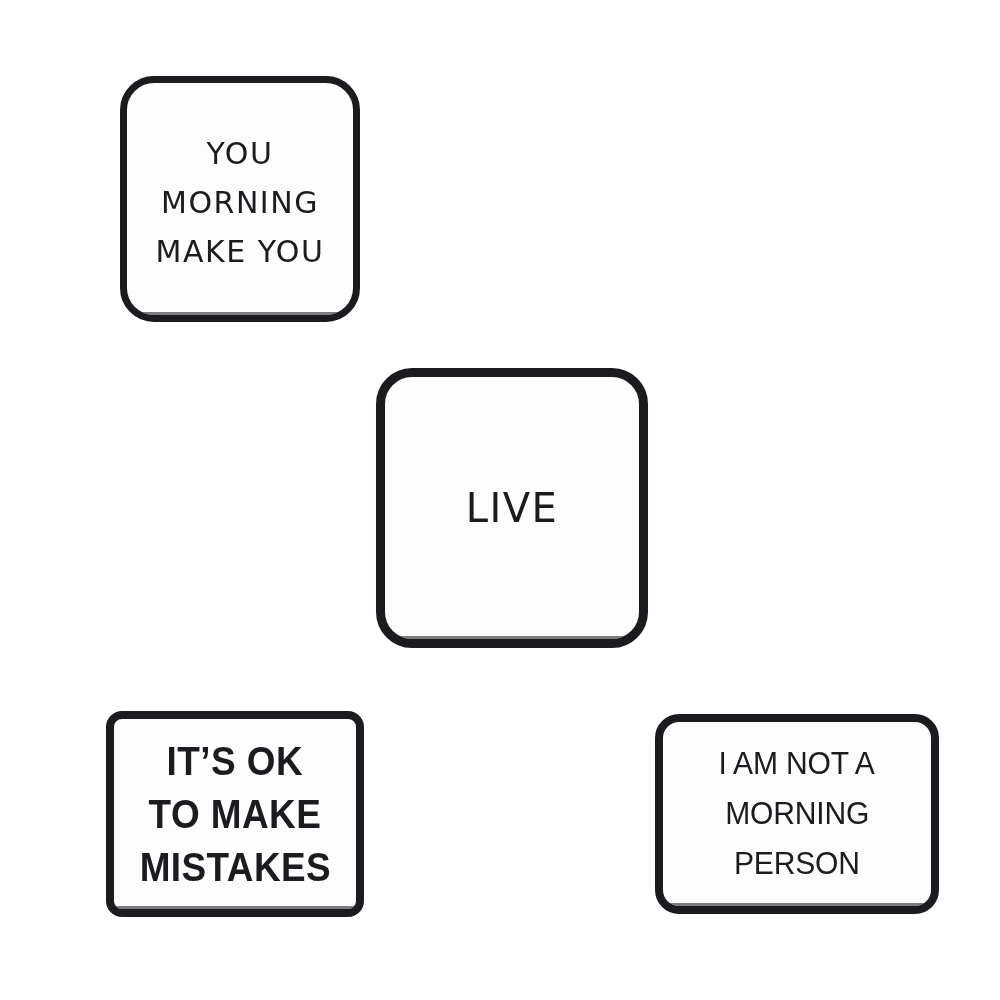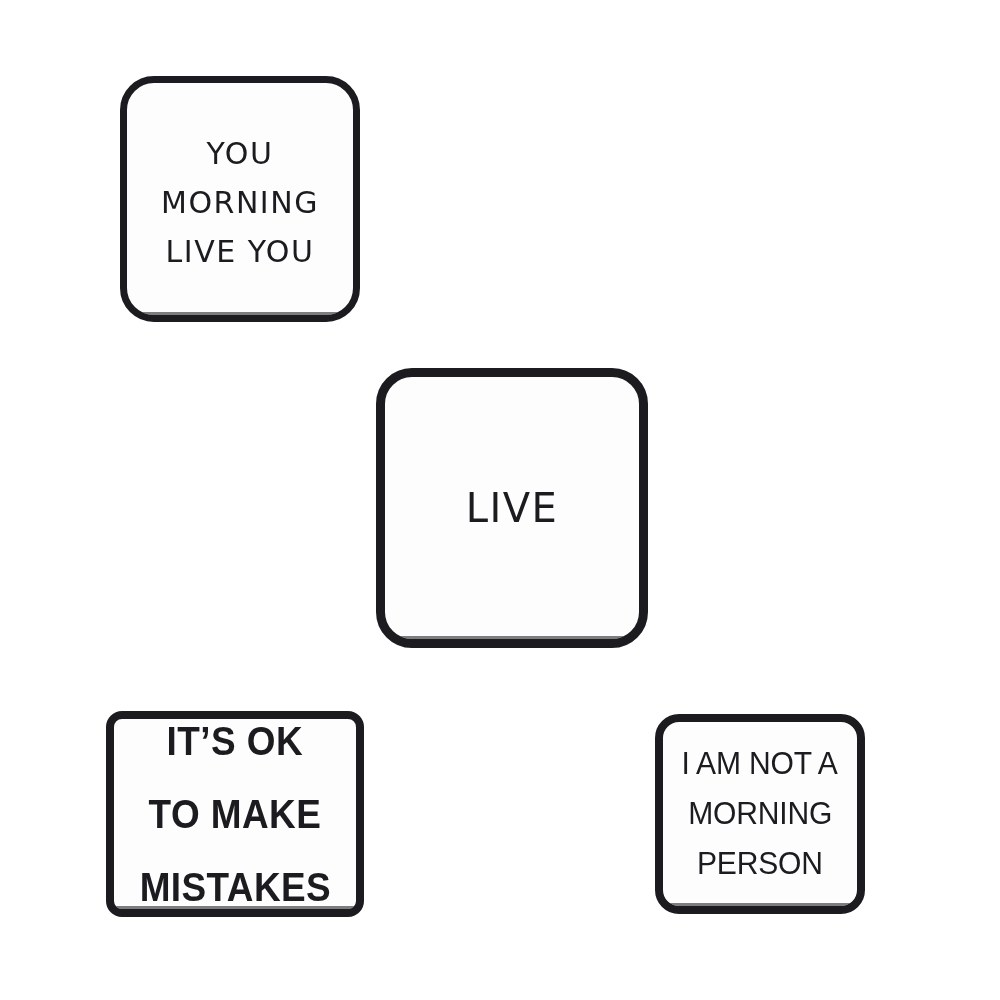--- a/index.html
+++ b/index.html
@@ -88,36 +88,35 @@
   }
 
   
   #pin-mistakes {
     left: 106px;
     top: 711px;
     width: 258px;
     height: 206px;
     border-width: 8px;
     border-radius: 16px;
-    gap: 20px;
   }
   #pin-mistakes .pin-text {
     font-family: "Liberation Sans Narrow", "Liberation Sans", sans-serif;
     font-size: 41px;
     font-weight: 700;
     letter-spacing: 0.5px;
     line-height: 53px;
     transform: scaleX(0.9);
   }
 
   
   #pin-morning {
     left: 655px;
     top: 714px;
-    width: 210px;
+    width: 284px;
     height: 200px;
     border-width: 8px;
     border-radius: 24px;
   }
   #pin-morning .pin-text {
     font-family: "Liberation Sans", sans-serif;
     font-size: 31px;
     font-weight: 400;
     letter-spacing: -0.2px;
     line-height: 50px;
@@ -125,21 +124,21 @@
   }
 </style>
 </head>
 <body>
 
 <div id="stage">
 
   <div class="pin" id="pin-believe">
     <div class="pin-text">YOU</div>
     <div class="pin-text">MORNING</div>
-    <div class="pin-text">LIVE YOU</div>
+    <div class="pin-text">MAKE YOU</div>
   </div>
 
   <div class="pin" id="pin-present">
     <div class="pin-text">LIVE</div>
   </div>
 
   <div class="pin" id="pin-mistakes">
     <div class="pin-text">IT’S OK</div>
     <div class="pin-text">TO MAKE</div>
     <div class="pin-text">MISTAKES</div>

